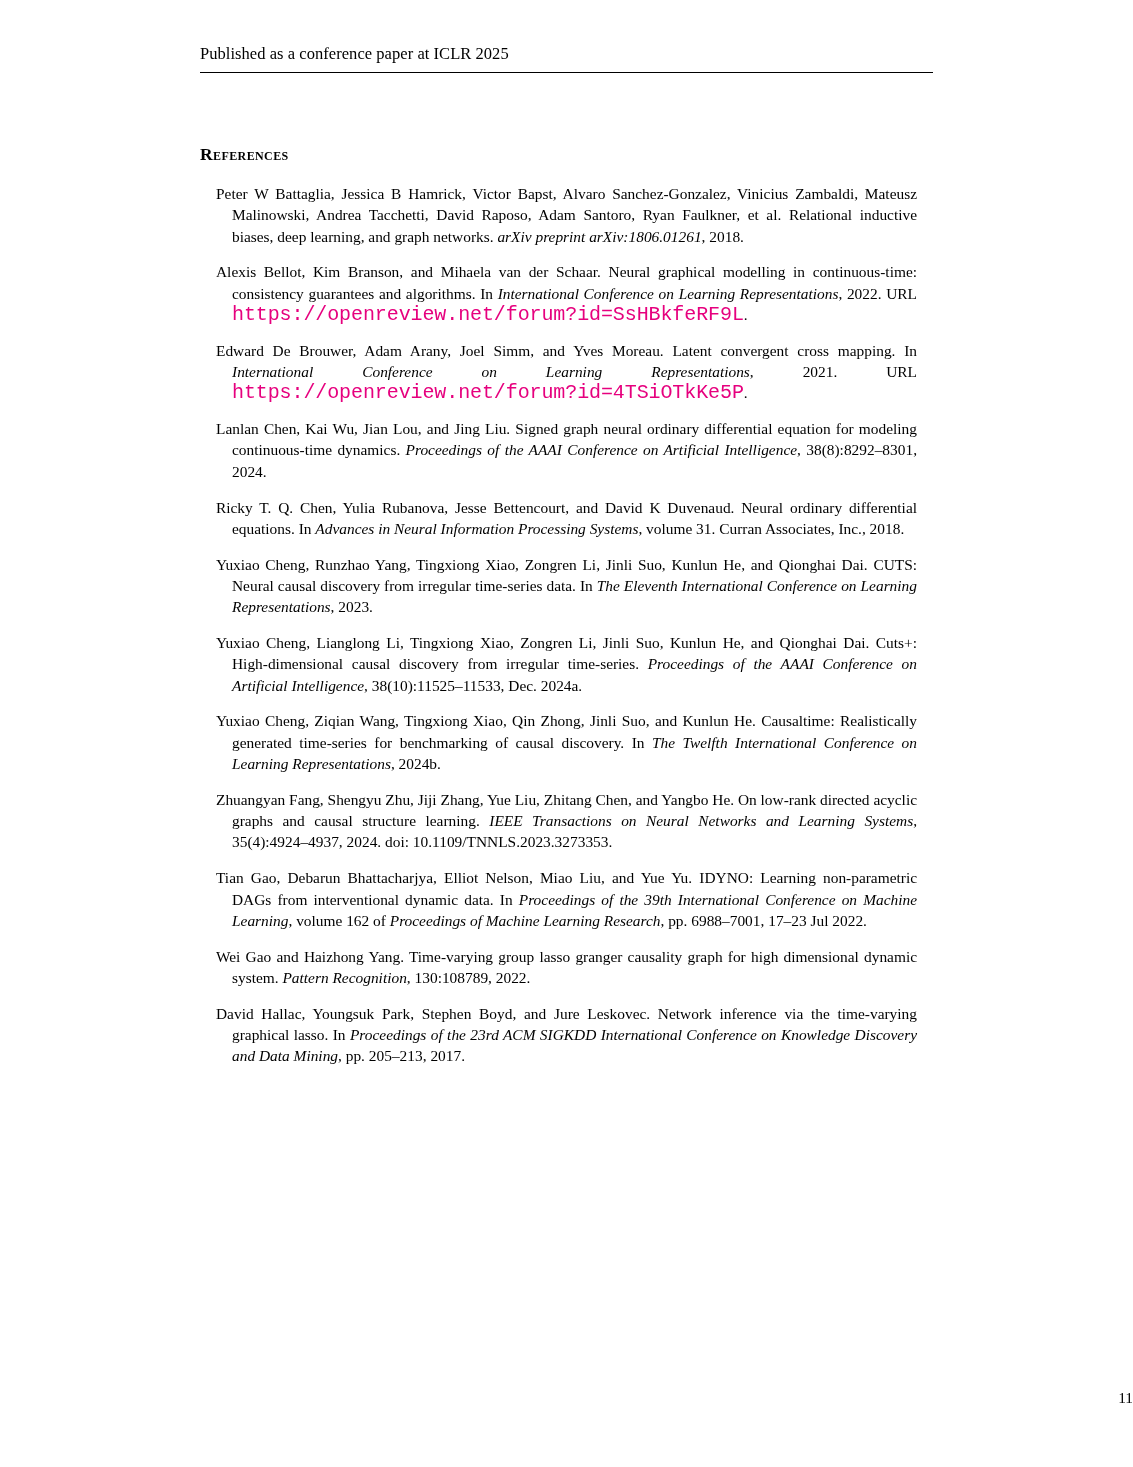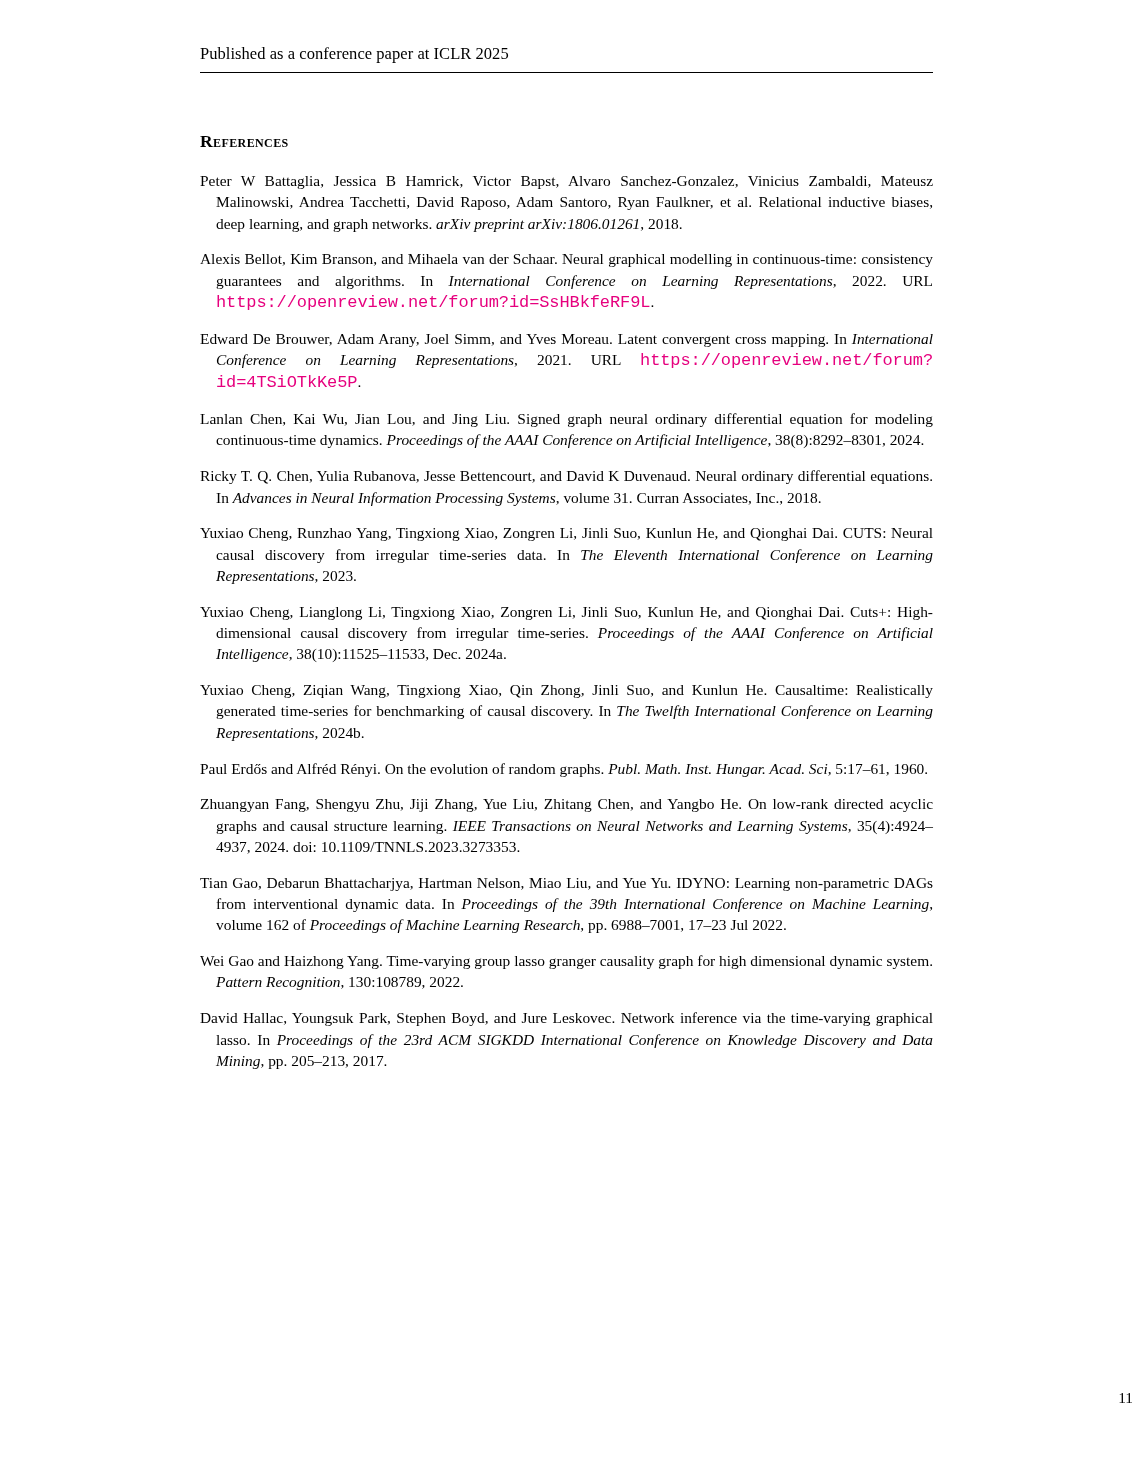--- a/index.html
+++ b/index.html
@@ -40,52 +40,52 @@
     left: 200px;
     top: 72px;
     width: 733px;
     height: 1.4px;
     background: #000000;
   }
   
   .content {
     position: absolute;
     left: 200px;
-    top: 130px;
+    top: 143px;
     width: 733px;
   }
   .section-heading {
     font-size: 17.5px;
     line-height: 22px;
     font-variant: small-caps;
     letter-spacing: 0.4px;
     margin: 0 0 18px 0;
   }
   .ref-list {
-    margin: 0;
+    margin: 16px;
     padding: 0;
     list-style: none;
   }
   .ref {
     font-size: 15.4px;
     line-height: 21.3px;
     text-align: justify;
     text-justify: inter-word;
     padding-left: 16px;
     text-indent: -16px;
     margin: 0 0 14.5px 0;
     hyphens: none;
   }
   .ref:last-child { margin-bottom: 0; }
   .ref i, .ref .it {
     font-style: italic;
   }
   .url {
     font-family: "Liberation Mono", "DejaVu Sans Mono", monospace;
-    font-size: 17px;
+    font-size: 20px;
     color: #E6007E;
     letter-spacing: -0.1px;
     font-style: normal;
   }
   
   .page-number {
     position: absolute;
     left: 0;
     top: 1388px;
     width: 1133px;
@@ -109,23 +109,22 @@
 
     <div class="ref-list">
         <p class="ref"><span>Peter W Battaglia, Jessica B Hamrick, Victor Bapst, Alvaro Sanchez-Gonzalez, Vinicius Zambaldi, Mateusz Malinowski, Andrea Tacchetti, David Raposo, Adam Santoro, Ryan Faulkner, et al. Relational inductive biases, deep learning, and graph networks. </span><i>arXiv preprint arXiv:1806.01261</i><span>, 2018.</span></p>
         <p class="ref"><span>Alexis Bellot, Kim Branson, and Mihaela van der Schaar. Neural graphical modelling in continuous-time: consistency guarantees and algorithms. In </span><i>International Conference on Learning Representations</i><span>, 2022. URL </span><a class="url">https://openreview.net/forum?id=SsHBkfeRF9L</a><span>.</span></p>
         <p class="ref"><span>Edward De Brouwer, Adam Arany, Joel Simm, and Yves Moreau. Latent convergent cross mapping. In </span><i>International Conference on Learning Representations</i><span>, 2021. URL </span><a class="url">https://openreview.net/forum?id=4TSiOTkKe5P</a><span>.</span></p>
         <p class="ref"><span>Lanlan Chen, Kai Wu, Jian Lou, and Jing Liu. Signed graph neural ordinary differential equation for modeling continuous-time dynamics. </span><i>Proceedings of the AAAI Conference on Artificial Intelligence</i><span>, 38(8):8292–8301, 2024.</span></p>
         <p class="ref"><span>Ricky T. Q. Chen, Yulia Rubanova, Jesse Bettencourt, and David K Duvenaud. Neural ordinary differential equations. In </span><i>Advances in Neural Information Processing Systems</i><span>, volume 31. Curran Associates, Inc., 2018.</span></p>
         <p class="ref"><span>Yuxiao Cheng, Runzhao Yang, Tingxiong Xiao, Zongren Li, Jinli Suo, Kunlun He, and Qionghai Dai. CUTS: Neural causal discovery from irregular time-series data. In </span><i>The Eleventh International Conference on Learning Representations</i><span>, 2023.</span></p>
         <p class="ref"><span>Yuxiao Cheng, Lianglong Li, Tingxiong Xiao, Zongren Li, Jinli Suo, Kunlun He, and Qionghai Dai. Cuts+: High-dimensional causal discovery from irregular time-series. </span><i>Proceedings of the AAAI Conference on Artificial Intelligence</i><span>, 38(10):11525–11533, Dec. 2024a.</span></p>
         <p class="ref"><span>Yuxiao Cheng, Ziqian Wang, Tingxiong Xiao, Qin Zhong, Jinli Suo, and Kunlun He. Causaltime: Realistically generated time-series for benchmarking of causal discovery. In </span><i>The Twelfth International Conference on Learning Representations</i><span>, 2024b.</span></p>
-        <p class="ref"><span>Paul Erdős and Alfréd Rényi. On the evolution of random graphs. </span><i>Publ. Math. Inst. Hungar. Acad. Sci</i><span>, 5:17–61, 1960.</span></p>
         <p class="ref"><span>Zhuangyan Fang, Shengyu Zhu, Jiji Zhang, Yue Liu, Zhitang Chen, and Yangbo He. On low-rank directed acyclic graphs and causal structure learning. </span><i>IEEE Transactions on Neural Networks and Learning Systems</i><span>, 35(4):4924–4937, 2024. doi: 10.1109/TNNLS.2023.3273353.</span></p>
-        <p class="ref"><span>Tian Gao, Debarun Bhattacharjya, Hartman Nelson, Miao Liu, and Yue Yu. IDYNO: Learning non-parametric DAGs from interventional dynamic data. In </span><i>Proceedings of the 39th International Conference on Machine Learning</i><span>, volume 162 of </span><i>Proceedings of Machine Learning Research</i><span>, pp. 6988–7001, 17–23 Jul 2022.</span></p>
+        <p class="ref"><span>Tian Gao, Debarun Bhattacharjya, Elliot Nelson, Miao Liu, and Yue Yu. IDYNO: Learning non-parametric DAGs from interventional dynamic data. In </span><i>Proceedings of the 39th International Conference on Machine Learning</i><span>, volume 162 of </span><i>Proceedings of Machine Learning Research</i><span>, pp. 6988–7001, 17–23 Jul 2022.</span></p>
         <p class="ref"><span>Wei Gao and Haizhong Yang. Time-varying group lasso granger causality graph for high dimensional dynamic system. </span><i>Pattern Recognition</i><span>, 130:108789, 2022.</span></p>
         <p class="ref"><span>David Hallac, Youngsuk Park, Stephen Boyd, and Jure Leskovec. Network inference via the time-varying graphical lasso. In </span><i>Proceedings of the 23rd ACM SIGKDD International Conference on Knowledge Discovery and Data Mining</i><span>, pp. 205–213, 2017.</span></p>
       </div>
   </div>
 
   <div class="page-number">11</div>
 
 </div>
 
 </body></html>

